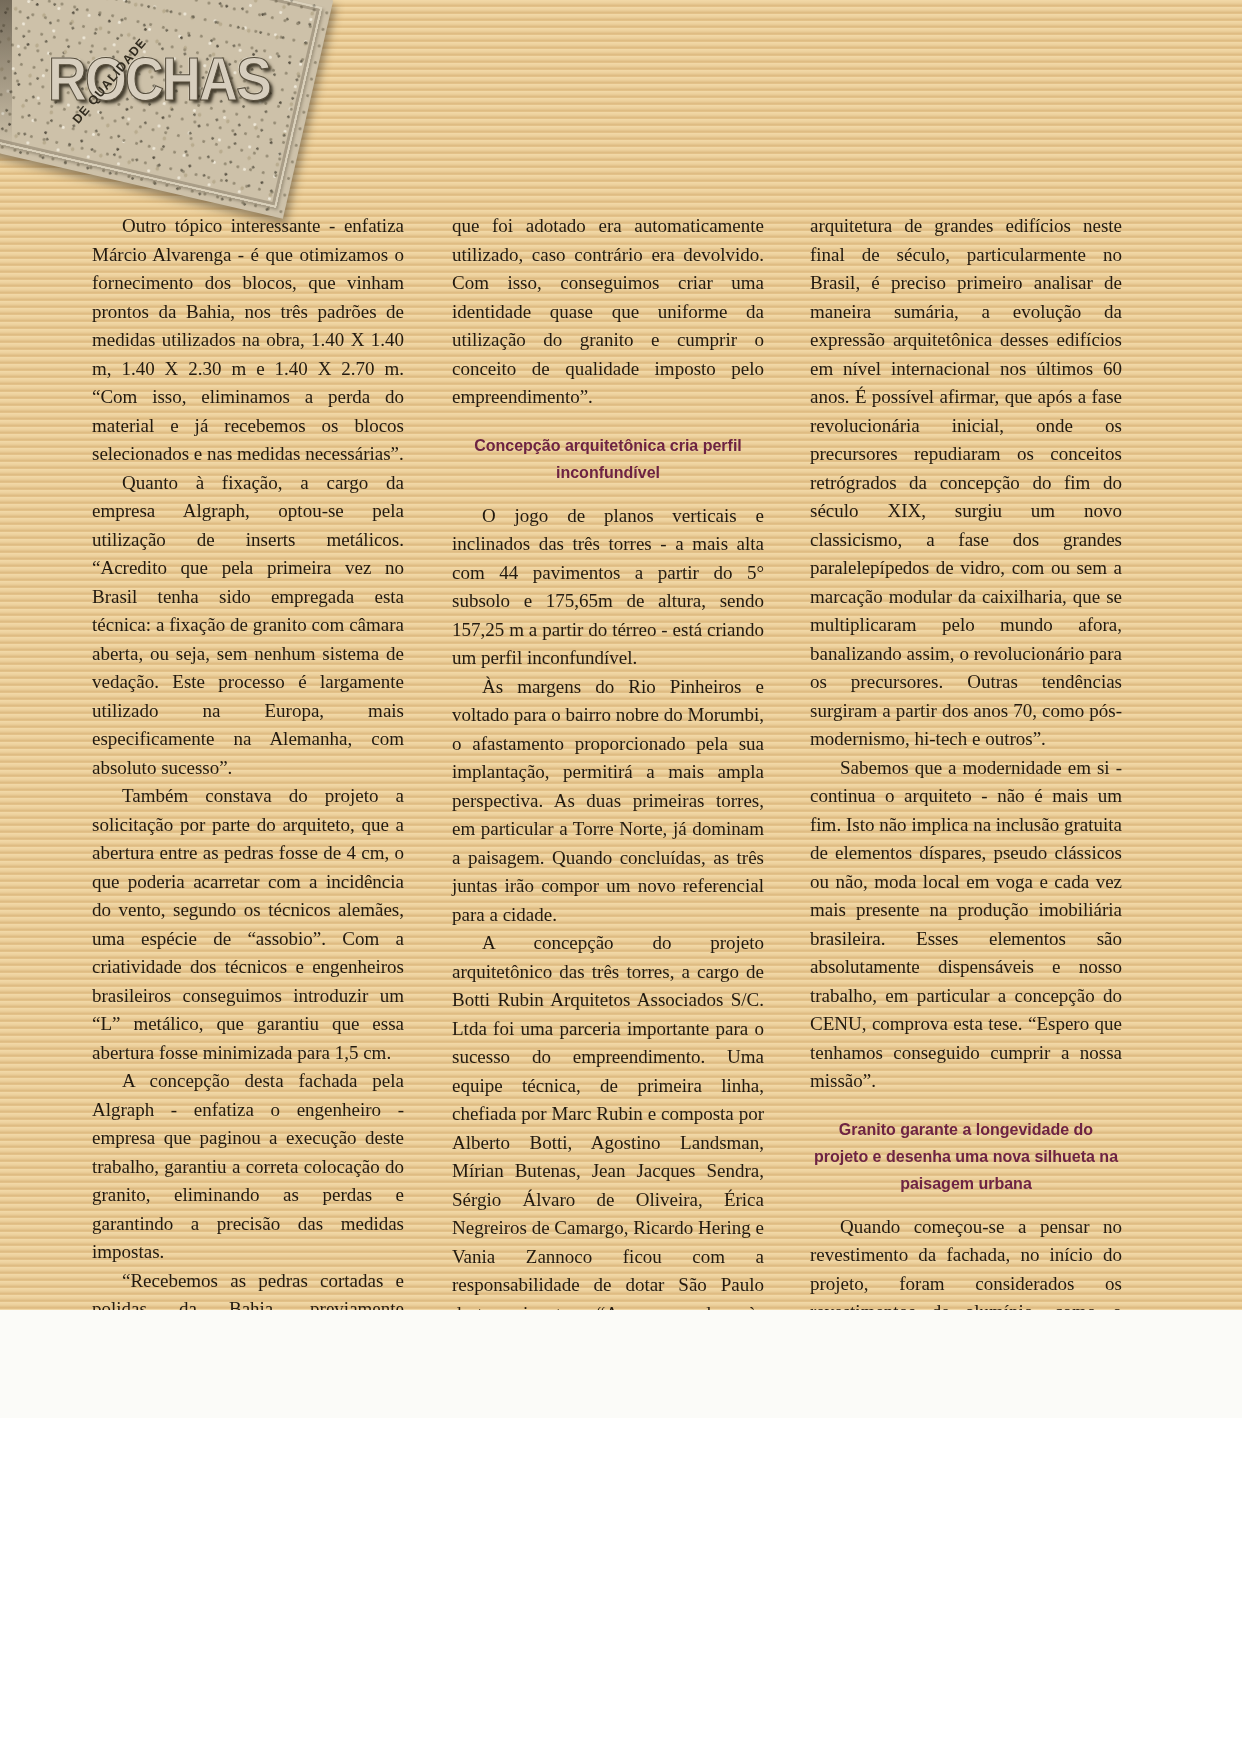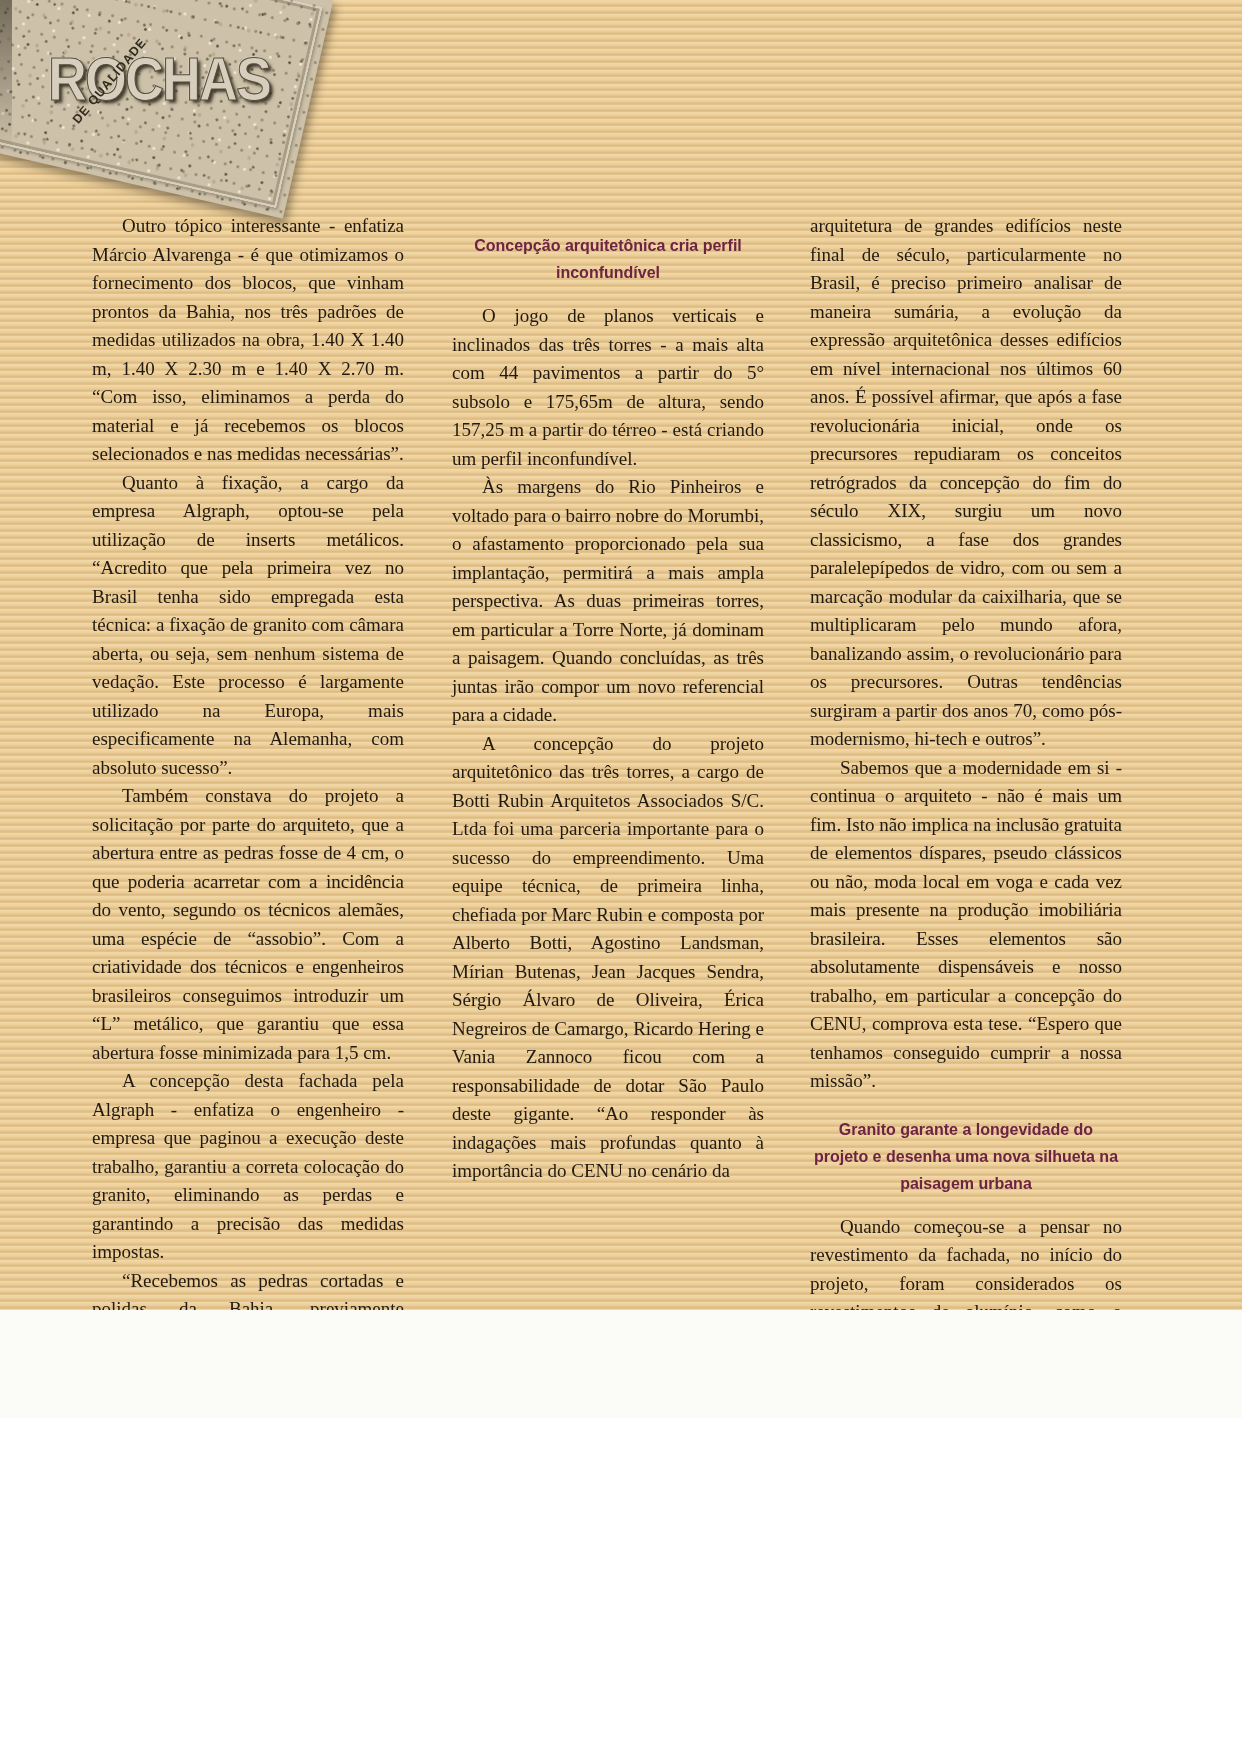--- a/index.html
+++ b/index.html
@@ -107,20 +107,21 @@
 
   <div class="col col1">
     <p class="indent">Outro tópico interessante - enfatiza Márcio Alvarenga - é que otimizamos o fornecimento dos blocos, que vinham prontos da Bahia, nos três padrões de medidas utilizados na obra, 1.40 X 1.40 m, 1.40 X 2.30 m e 1.40 X 2.70 m. “Com isso, eliminamos a perda do material e já recebemos os blocos selecionados e nas medidas necessárias”.</p>
     <p class="indent">Quanto à fixação, a cargo da empresa Algraph, optou-se pela utilização de inserts metálicos. “Acredito que pela primeira vez no Brasil tenha sido empregada esta técnica: a fixação de granito com câmara aberta, ou seja, sem nenhum sistema de vedação. Este processo é largamente utilizado na Europa, mais especificamente na Alemanha, com absoluto sucesso”.</p>
     <p class="indent">Também constava do projeto a solicitação por parte do arquiteto, que a abertura entre as pedras fosse de 4 cm, o que poderia acarretar com a incidência do vento, segundo os técnicos alemães, uma espécie de “assobio”. Com a criatividade dos técnicos e engenheiros brasileiros conseguimos introduzir um “L” metálico, que garantiu que essa abertura fosse minimizada para 1,5 cm.</p>
     <p class="indent">A concepção desta fachada pela Algraph - enfatiza o engenheiro - empresa que paginou a execução deste trabalho, garantiu a correta colocação do granito, eliminando as perdas e garantindo a precisão das medidas impostas.</p>
     <p class="indent">“Recebemos as pedras cortadas e polidas da Bahia, previamente selecionadas, e aqui desenvolvemos uma consultoria e planejamento próprios, através do apoio de uma equipe de geólogos, levando-se em conta o critério estipulado para o recebimento deste material. Criamos três amostras, que nós entendemos como padrão. Se o material recebido estava dentro do</p>
   </div>
 
   <div class="col col2">
+    <p>que foi adotado era automaticamente utilizado, caso contrário era devolvido. Com isso, conseguimos criar uma identidade quase que uniforme da utilização do granito e cumprir o conceito de qualidade imposto pelo empreendimento”.</p>
     <h2>Concepção arquitetônica cria perfil inconfundível</h2>
     <p class="indent">O jogo de planos verticais e inclinados das três torres - a mais alta com 44 pavimentos a partir do 5° subsolo e 175,65m de altura, sendo 157,25 m a partir do térreo - está criando um perfil inconfundível.</p>
     <p class="indent">Às margens do Rio Pinheiros e voltado para o bairro nobre do Morumbi, o afastamento proporcionado pela sua implantação, permitirá a mais ampla perspectiva. As duas primeiras torres, em particular a Torre Norte, já dominam a paisagem. Quando concluídas, as três juntas irão compor um novo referencial para a cidade.</p>
     <p class="indent">A concepção do projeto arquitetônico das três torres, a cargo de Botti Rubin Arquitetos Associados S/C. Ltda foi uma parceria importante para o sucesso do empreendimento. Uma equipe técnica, de primeira linha, chefiada por Marc Rubin e composta por Alberto Botti, Agostino Landsman, Mírian Butenas, Jean Jacques Sendra, Sérgio Álvaro de Oliveira, Érica Negreiros de Camargo, Ricardo Hering e Vania Zannoco ficou com a responsabilidade de dotar São Paulo deste gigante. “Ao responder às indagações mais profundas quanto à importância do CENU no cenário da</p>
   </div>
 
   <div class="col col3">
     <p>arquitetura de grandes edifícios neste final de século, particularmente no Brasil, é preciso primeiro analisar de maneira sumária, a evolução da expressão arquitetônica desses edifícios em nível internacional nos últimos 60 anos. É possível afirmar, que após a fase revolucionária inicial, onde os precursores repudiaram os conceitos retrógrados da concepção do fim do século XIX, surgiu um novo classicismo, a fase dos grandes paralelepípedos de vidro, com ou sem a marcação modular da caixilharia, que se multiplicaram pelo mundo afora, banalizando assim, o revolucionário para os precursores. Outras tendências surgiram a partir dos anos 70, como pós-modernismo, hi-tech e outros”.</p>
     <p class="indent">Sabemos que a modernidade em si - continua o arquiteto - não é mais um fim. Isto não implica na inclusão gratuita de elementos díspares, pseudo clássicos ou não, moda local em voga e cada vez mais presente na produção imobiliária brasileira. Esses elementos são absolutamente dispensáveis e nosso trabalho, em particular a concepção do CENU, comprova esta tese. “Espero que tenhamos conseguido cumprir a nossa missão”.</p>
     <h2>Granito garante a longevidade do projeto e desenha uma nova silhueta na paisagem urbana</h2>

